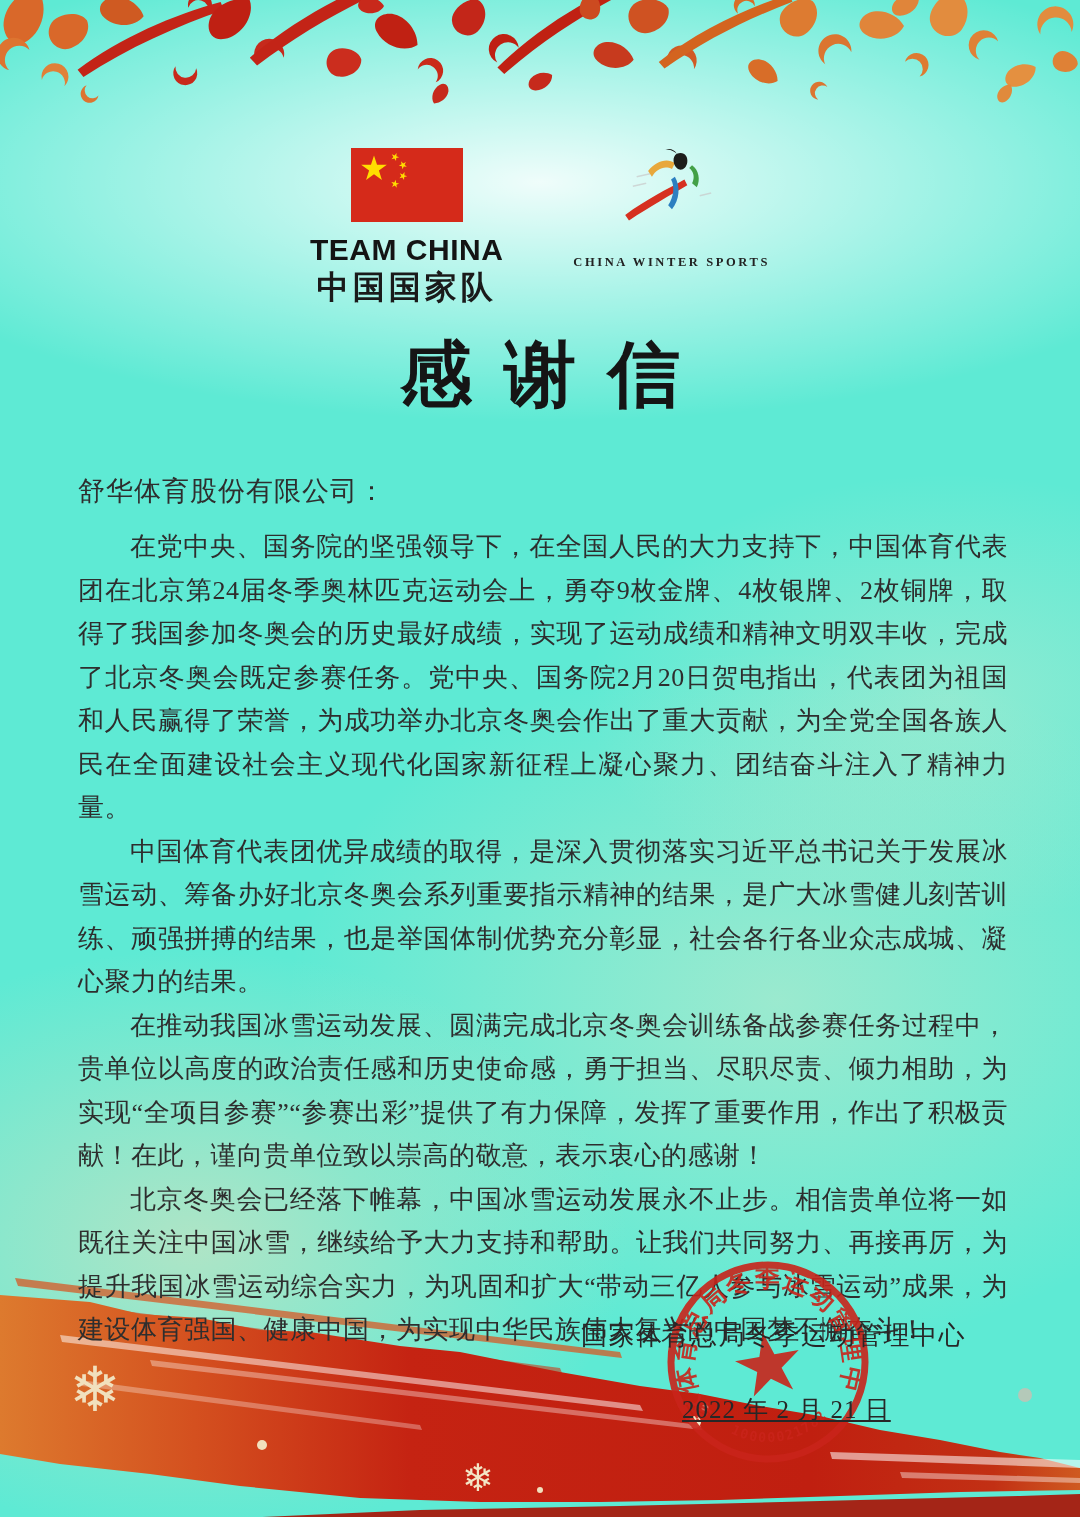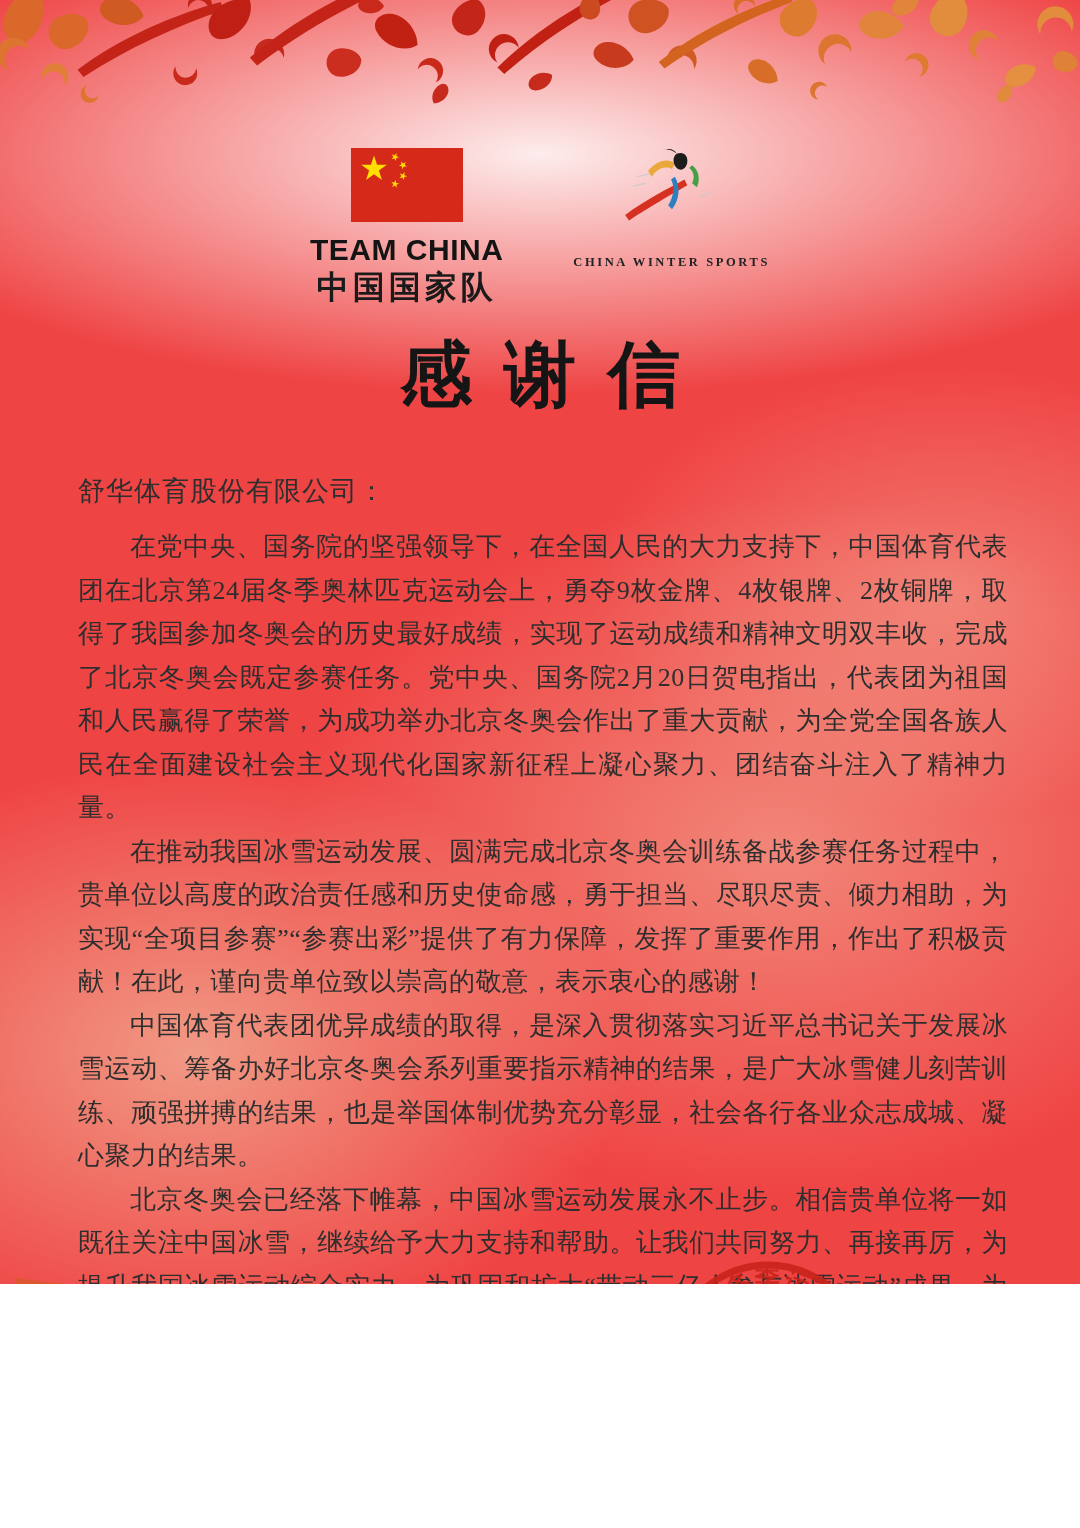--- a/index.html
+++ b/index.html
@@ -1,18 +1,18 @@
 <!DOCTYPE html>
 <html><head>
 <meta charset="utf-8">
 <style>
   html,body{margin:0;padding:0;background:#ffffff;}
   .page{
-    position:relative;width:1080px;height:1284px;overflow:hidden;
-    background:#ef4444;
+    position:relative;width:1080px;height:1517px;overflow:hidden;
+    background:#5eead4;
     font-family:"Liberation Serif", serif;
   }
   .page::before{
     content:"";position:absolute;inset:0;z-index:1;pointer-events:none;
     background:
       radial-gradient(ellipse 620px 420px at 18% 82%, rgba(242,224,186,.55), transparent 70%),
       radial-gradient(ellipse 700px 500px at 72% 66%, rgba(246,233,199,.40), transparent 70%),
       radial-gradient(ellipse 520px 320px at 88% 46%, rgba(247,236,205,.32), transparent 70%),
       radial-gradient(ellipse 900px 300px at 50% 12%, rgba(255,255,255,.9), transparent 80%);
   }
@@ -157,22 +157,22 @@
       </svg>
       <div class="winter-en">CHINA WINTER SPORTS</div>
     </div>
   </div>
 
   <h1 class="title">感谢信</h1>
 
   <div class="body">
     <p class="salutation">舒华体育股份有限公司：</p>
     <p class="para">在党中央、国务院的坚强领导下，在全国人民的大力支持下，中国体育代表团在北京第24届冬季奥林匹克运动会上，勇夺9枚金牌、4枚银牌、2枚铜牌，取得了我国参加冬奥会的历史最好成绩，实现了运动成绩和精神文明双丰收，完成了北京冬奥会既定参赛任务。党中央、国务院2月20日贺电指出，代表团为祖国和人民赢得了荣誉，为成功举办北京冬奥会作出了重大贡献，为全党全国各族人民在全面建设社会主义现代化国家新征程上凝心聚力、团结奋斗注入了精神力量。</p>
+    <p class="para">中国体育代表团优异成绩的取得，是深入贯彻落实习近平总书记关于发展冰雪运动、筹备办好北京冬奥会系列重要指示精神的结果，是广大冰雪健儿刻苦训练、顽强拼搏的结果，也是举国体制优势充分彰显，社会各行各业众志成城、凝心聚力的结果。</p>
     <p class="para">在推动我国冰雪运动发展、圆满完成北京冬奥会训练备战参赛任务过程中，贵单位以高度的政治责任感和历史使命感，勇于担当、尽职尽责、倾力相助，为实现“全项目参赛”“参赛出彩”提供了有力保障，发挥了重要作用，作出了积极贡献！在此，谨向贵单位致以崇高的敬意，表示衷心的感谢！</p>
-    <p class="para">中国体育代表团优异成绩的取得，是深入贯彻落实习近平总书记关于发展冰雪运动、筹备办好北京冬奥会系列重要指示精神的结果，是广大冰雪健儿刻苦训练、顽强拼搏的结果，也是举国体制优势充分彰显，社会各行各业众志成城、凝心聚力的结果。</p>
     <p class="para">北京冬奥会已经落下帷幕，中国冰雪运动发展永不止步。相信贵单位将一如既往关注中国冰雪，继续给予大力支持和帮助。让我们共同努力、再接再厉，为提升我国冰雪运动综合实力，为巩固和扩大“带动三亿人参与冰雪运动”成果，为建设体育强国、健康中国，为实现中华民族伟大复兴的中国梦不懈奋斗！</p>
   </div>
 
   <p class="signature">国家体育总局冬季运动管理中心</p>
   <p class="date">2022 年 2 月 21 日</p>
 
   <svg class="stamp" width="232" height="232" viewBox="-116 -116 232 232" aria-hidden="true">
     <defs>
       <path id="arcTop" d="M -66 38 A 76 76 0 1 1 66 38"></path>
       <path id="arcNum" d="M -52 61 A 80 80 0 0 0 52 61"></path>

